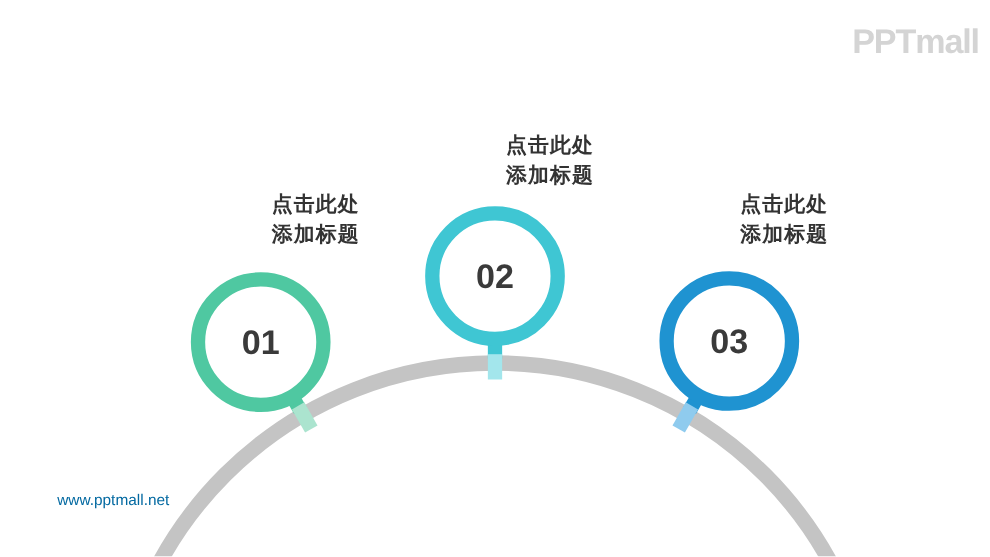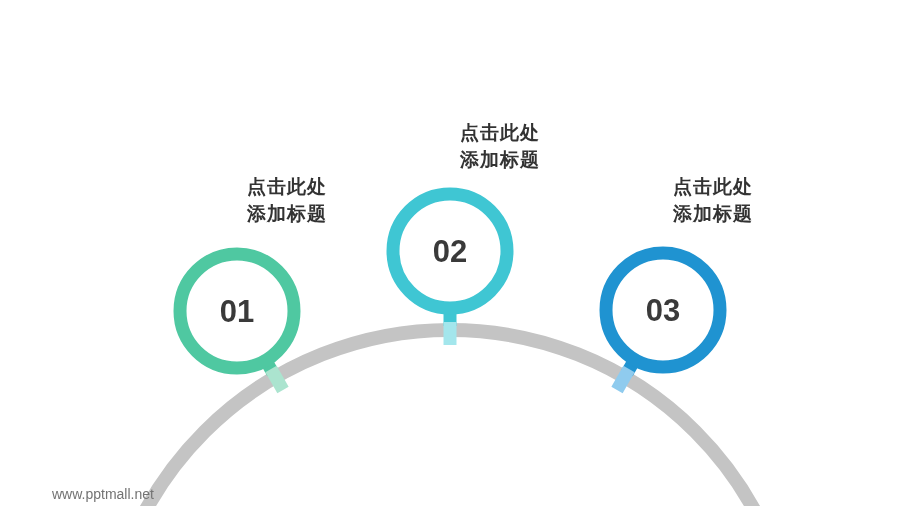--- a/index.html
+++ b/index.html
@@ -38,23 +38,23 @@
     top: 20px;
     right: 10px;
     font-size: 31px;
     font-weight: bold;
     color: #d4d4d4;
     letter-spacing: -1px;
   }
   .watermark {
     position: absolute;
     left: 52px;
-    top: 486px;
+    top: 446px;
     font-size: 14px;
-    color: #737373;
+    color: #0369a1;
   }
   .num {
     font-size: 31px;
     font-weight: bold;
     font-family: "Liberation Sans", "DejaVu Sans", sans-serif;
   }
 </style>
 </head>
 <body>
 
@@ -87,15 +87,16 @@
   </div>
   <div class="title title-2">
     <div>点击此处</div>
     <div>添加标题</div>
   </div>
   <div class="title title-3">
     <div>点击此处</div>
     <div>添加标题</div>
   </div>
 
+  <div class="logo">PPTmall</div>
   <div class="watermark">www.pptmall.net</div>
 
 </div>
 
 </body></html>

